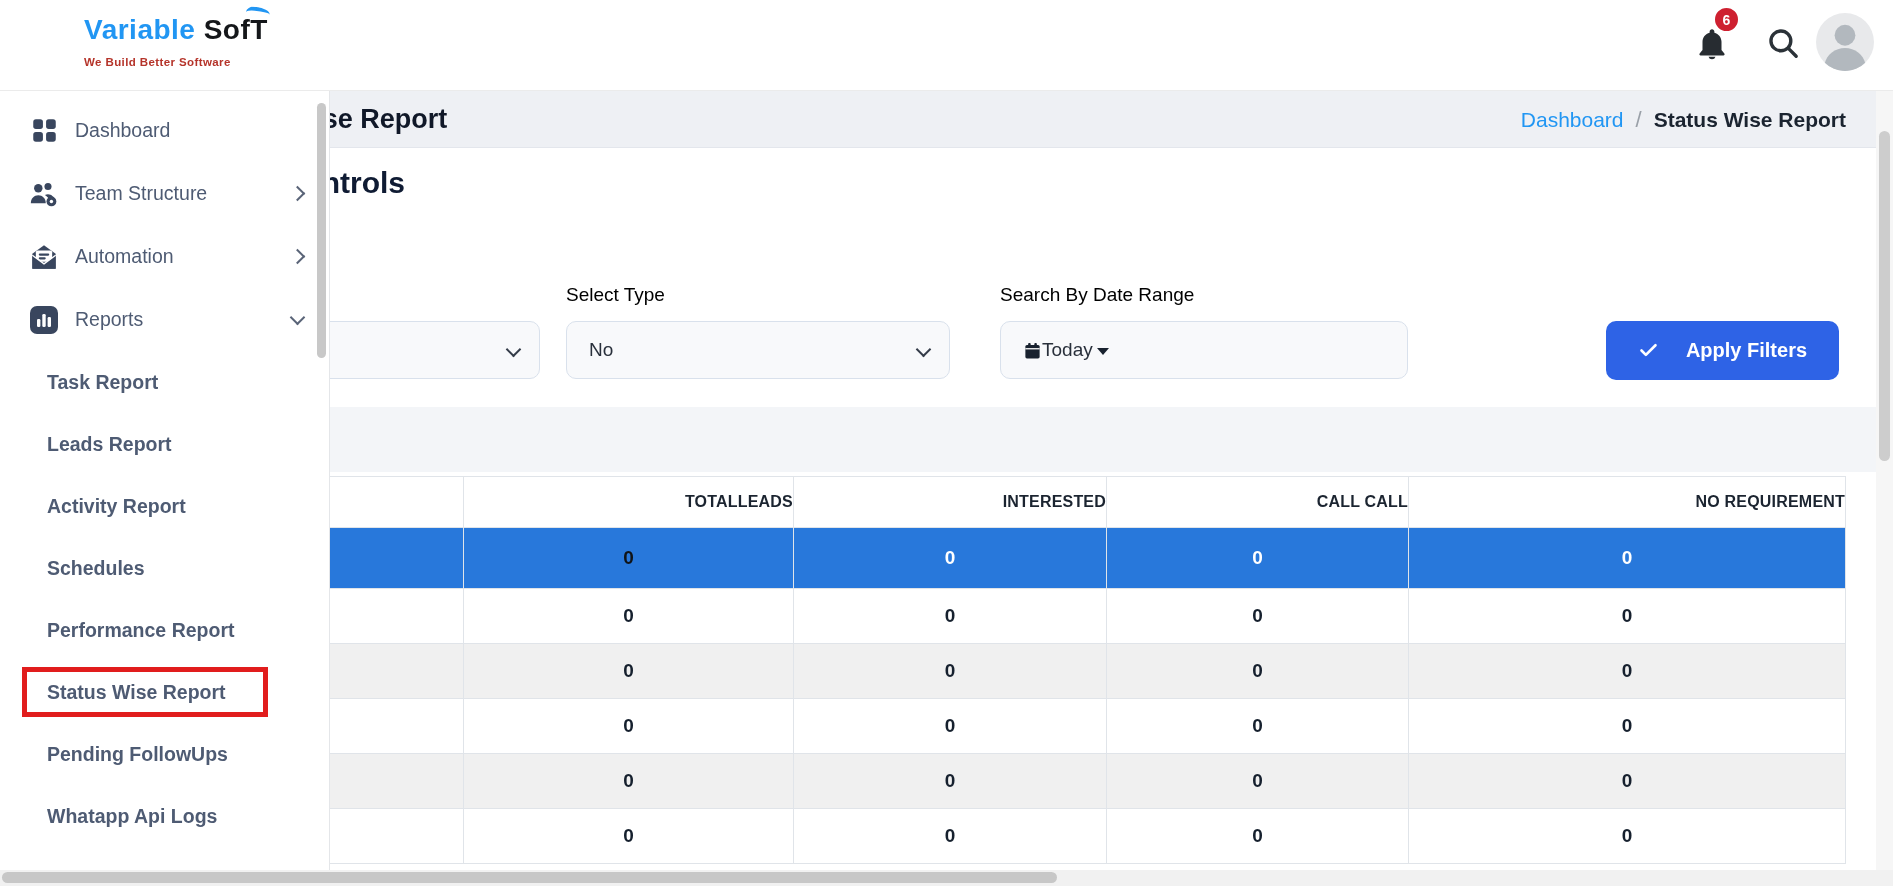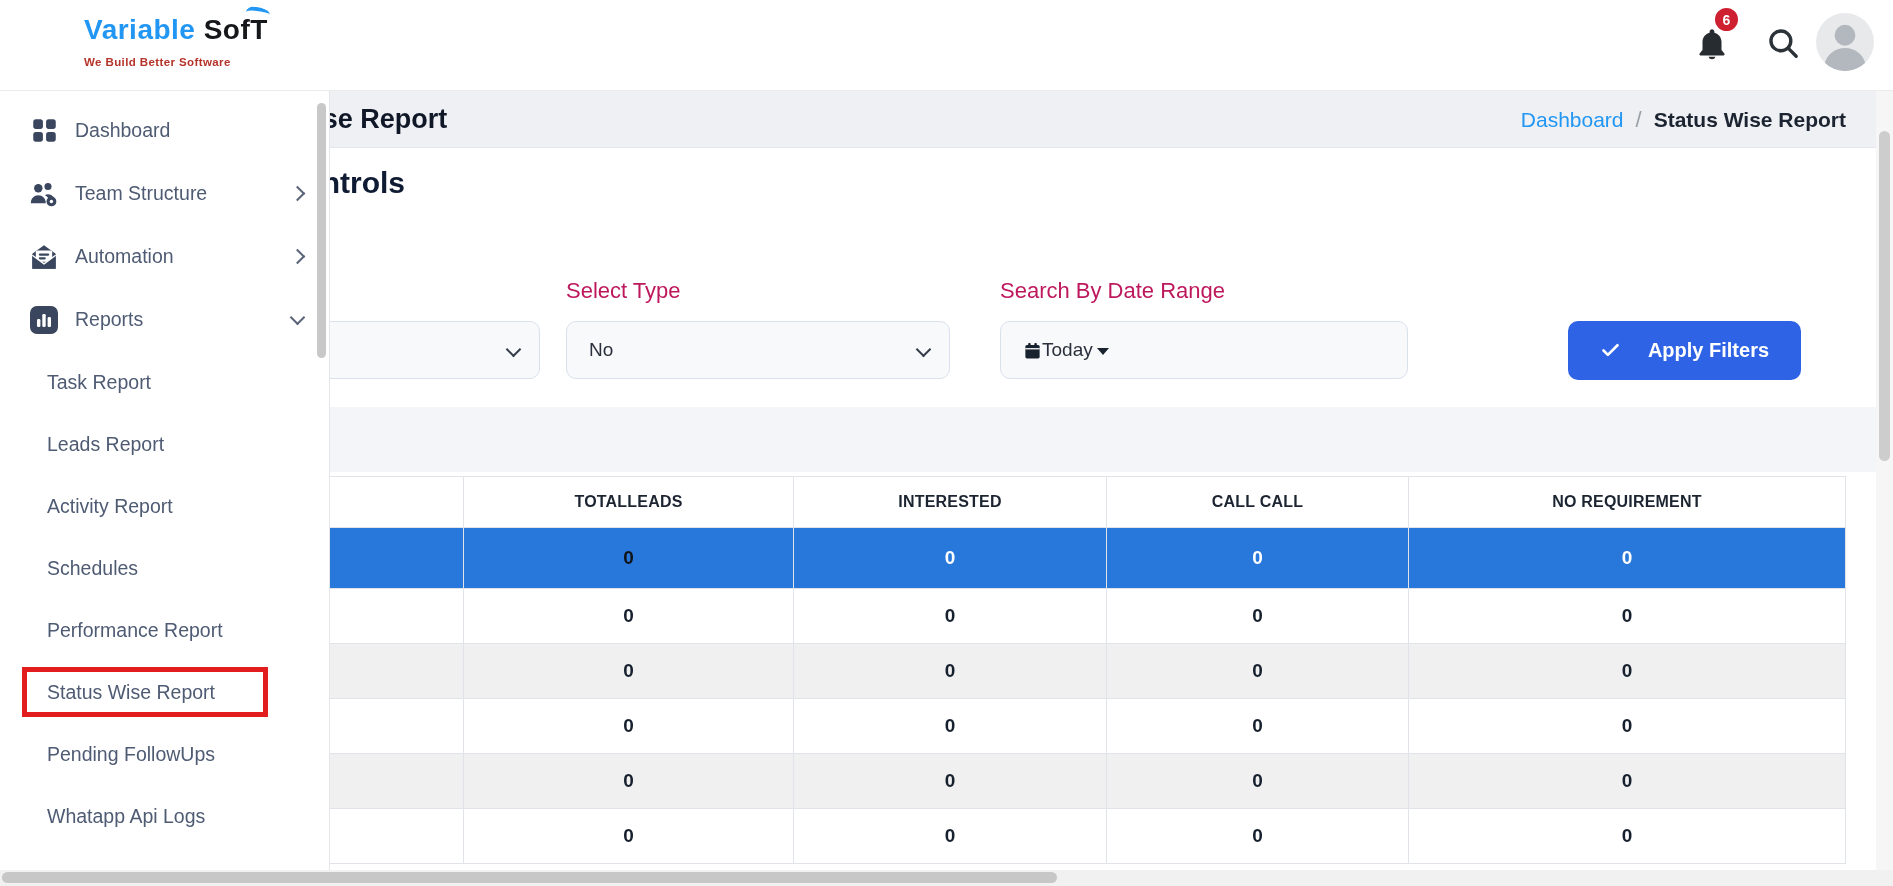--- a/index.html
+++ b/index.html
@@ -32,62 +32,62 @@
   .page-title { position:absolute; left:200px; top:0; height:57px; line-height:57px; font-size:27px;
                 font-weight:700; color:#101828; }
   .breadcrumb { position:absolute; right:30px; top:0; height:57px; display:flex; align-items:center;
                 gap:12px; font-size:21px; }
   .bc-link { color:var(--link-blue,#2196f3); cursor:pointer; }
   .bc-sep { color:#9aa0a8; font-size:22px; }
   .bc-current { color:#1b2430; font-weight:700; }
 
   
   .section-heading { position:absolute; left:200px; top:166px; font-size:30px; font-weight:800; color:#0f1b33; z-index:4; }
-  .filter-label { position:absolute; top:278px; font-size:22px; font-weight:500; color:#be185d; z-index:4; }
+  .filter-label { position:absolute; top:284px; font-size:19px; font-weight:500; color:#000000; z-index:4; }
   .lbl-type { left:566px; }
   .lbl-date { left:1000px;text-align:center; }
   .select-box { position:absolute; top:321px; height:58px; background:#f8f9fb; border:1px solid #d9e1ec;
                 border-radius:10px; display:flex; align-items:center; padding:0 22px; font-size:19px;
                 color:#29303b; cursor:pointer; z-index:4; }
   .sb-first { left:180px; width:360px; }
   .sb-type { left:566px; width:384px; }
   .sb-date { left:1000px; width:408px; gap:0; }
   .sel-chev { position:absolute; right:20px; top:22px; width:11px; height:11px;
               border-right:2.4px solid #343c49; border-bottom:2.4px solid #343c49; transform:rotate(45deg); }
   .caret-down { width:0; height:0; border-left:6px solid transparent; border-right:6px solid transparent;
                 border-top:7px solid #19222f; margin-left:4px; margin-top:3px; }
-  .apply-btn { position:absolute; left:1568px; top:321px; width:233px; height:59px; background:var(--accent-blue,#2e63e6);
+  .apply-btn { position:absolute; left:1606px; top:321px; width:233px; height:59px; background:var(--accent-blue,#2e63e6);
                border:none; border-radius:10px; color:#fff; font-size:20px; font-weight:700;
                font-family:inherit; display:flex; align-items:center; justify-content:center; gap:27px; cursor:pointer; z-index:4; }
   .gray-strip { position:absolute; left:0; top:407px; width:1876px; height:65px; background:#f3f5f8; z-index:1; }
 
   
   .table-wrap { position:absolute; left:160px; top:476px; z-index:4; }
   table.report { border-collapse:collapse; table-layout:fixed; width:1685px; background:#fff; }
   table.report th { height:51px; border:1px solid #e0e4e9; font-size:16px; font-weight:700; color:#1b2430;
-                    text-align:center; background:#fff; letter-spacing:.2px; }
+                    text-align:right; background:#fff; letter-spacing:.2px; }
   table.report td { height:55px; border:1px solid #e0e4e9; text-align:center; font-size:19px;
                     font-weight:700; color:#16202e; }
   table.report tr.highlight td { height:61px; background:var(--row-blue,#2878db); color:#fff; }
   table.report tr.highlight td:nth-child(2) { color:#101418; }
   table.report tbody tr:not(.highlight):nth-child(odd) td { background:#f0f0f0; }
 
   
   .sidebar { position:absolute; left:0; top:91px; width:330px; height:795px; background:#fff;
              border-right:1px solid #e4e6e9; z-index:40; }
   .side-list { list-style:none; padding-top:8px; }
   .main-item { height:63px; display:flex; align-items:center; padding-left:27px; position:relative; cursor:pointer; }
   .mi-icon { width:34px; height:30px; margin-right:14px; display:flex; align-items:center; justify-content:center; }
   .mi-label { font-size:19.5px; color:#4e5b73; }
   .chev { position:absolute; right:26px; width:11px; height:11px; border-right:2.4px solid #5a6478;
           border-bottom:2.4px solid #5a6478; }
   .chev-right { transform:rotate(-45deg); }
   .chev-down { transform:rotate(45deg); top:24px; }
   .sub-item { height:62px; display:flex; align-items:center; padding-left:47px; font-size:19.5px;
-              color:#4e5b73; cursor:pointer; }
+              color:#4e5b73; cursor:pointer;font-weight:bold; }
   .sub-item.active-red { height:50px; margin:6px 0 6px 22px; width:246px; border:5px solid var(--highlight-red,#e11d1d);
                          padding-left:20px; }
   .side-thumb { position:absolute; right:3px; top:12px; width:9px; height:255px; background:#c8c8c8;
                 border-radius:5px; z-index:41; }
 
   
   .hscroll { position:absolute; left:0; top:870px; width:1893px; height:16px; background:#f1f1f1; z-index:80; }
   .hscroll-thumb { position:absolute; left:2px; top:2px; width:1055px; height:11px; background:#c7c7c7; border-radius:6px; }
   .vscroll { position:absolute; right:0; top:91px; width:17px; height:779px; background:#f6f6f6; z-index:70; }
   .vscroll-thumb { position:absolute; left:3px; top:40px; width:11px; height:330px; background:#cdcdcd; border-radius:6px; }

